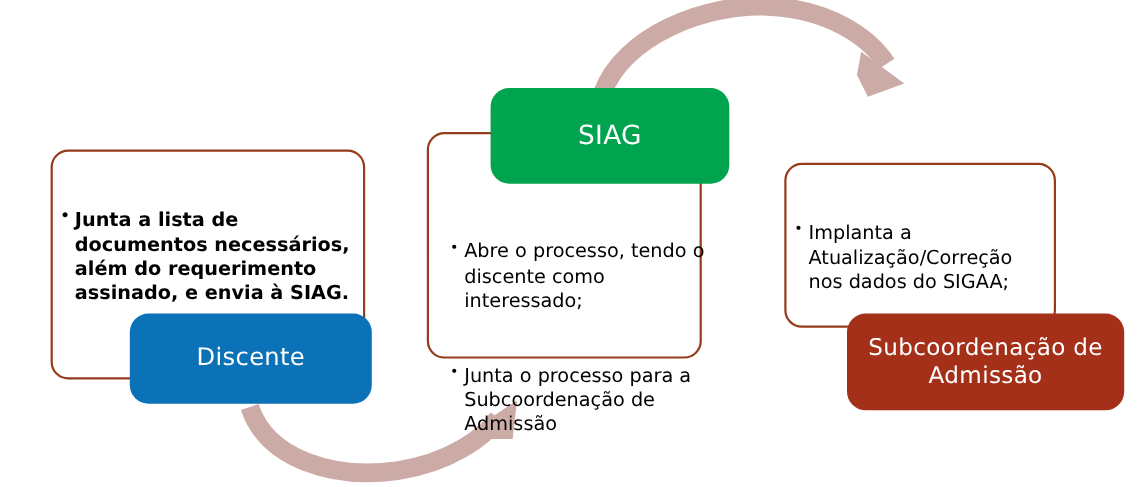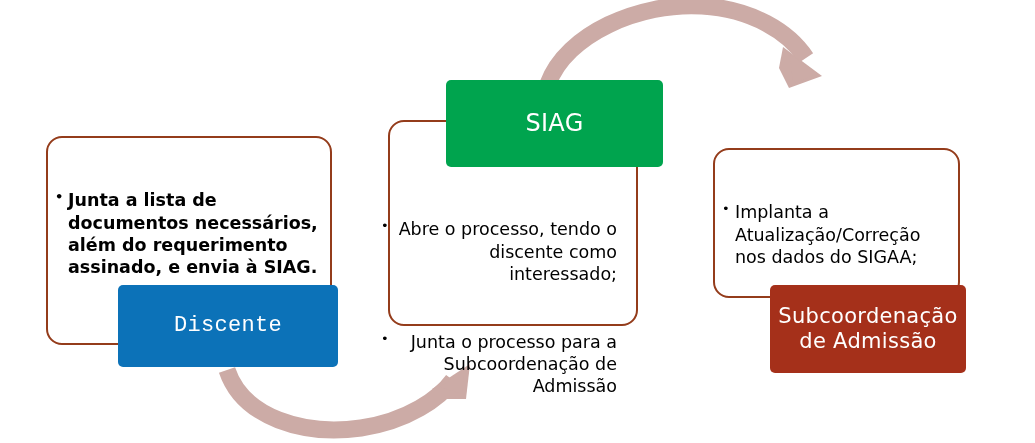--- a/index.html
+++ b/index.html
@@ -45,21 +45,21 @@
     left: 0;
     top: -1px;
     font-size: 13px;
     line-height: 1.32;
   }
 
   
   .rolebox {
     position: absolute;
     box-sizing: border-box;
-    border-radius: 5px;
+    border-radius: 17px;
     display: flex;
     align-items: center;
     justify-content: center;
     text-align: center;
     color: #ffffff;
     font-family: "DejaVu Sans", sans-serif;
     font-size: 22px;
     line-height: 1.2;
     letter-spacing: 0.3px;
     padding: 4px 10px;
@@ -104,38 +104,38 @@
       <polygon points="440,387 464,370 462,394" fill="#CCABA6"></polygon>
     </g>
   </svg>
 
   <div class="callout layer-callout" style="left:46px; top:136px; width:286px; height:209px;"></div>
 
   <div class="callout-text layer-text" style="left:55px; top:145px; width:272px;font-weight:bold;">
     <span class="bullet-line">Junta a lista de documentos necessários, além do requerimento assinado, e envia à SIAG.</span>
   </div>
 
-  <div class="rolebox layer-box" style="left:118px; top:285px; width:220px; height:82px; background:#0C72B8;font-family:Liberation Mono, monospace;">
+  <div class="rolebox layer-box" style="left:118px; top:285px; width:220px; height:82px; background:#0C72B8;">
     <span>Discente</span>
   </div>
 
   <div class="callout layer-callout" style="left:388px; top:120px; width:250px; height:206px;"></div>
 
-  <div class="callout-text layer-text" style="left:381px; top:174px; width:236px;text-align:right;">
+  <div class="callout-text layer-text" style="left:409px; top:174px; width:236px;">
     <span class="bullet-line">Abre o processo, tendo o discente como interessado;</span>
     <span class="bullet-line">Junta o processo para a Subcoordenação de Admissão</span>
   </div>
 
   <div class="rolebox layer-box" style="left:446px; top:80px; width:217px; height:87px; background:#00A44E; font-size:24px;">
     <span>SIAG</span>
   </div>
 
   <div class="callout layer-callout" style="left:713px; top:148px; width:247px; height:150px;"></div>
 
   <div class="callout-text layer-text" style="left:722px; top:157px; width:234px;">
     <span class="bullet-line">Implanta a Atualização/Correção nos dados do SIGAA;</span>
   </div>
 
-  <div class="rolebox layer-box" style="left:770px; top:285px; width:196px; height:88px; background:#A5301A; font-size:21px;">
+  <div class="rolebox layer-box" style="left:770px; top:285px; width:252px; height:88px; background:#A5301A; font-size:21px;">
     <span>Subcoordenação de Admissão</span>
   </div>
 
 </div>
 
 </body></html>

